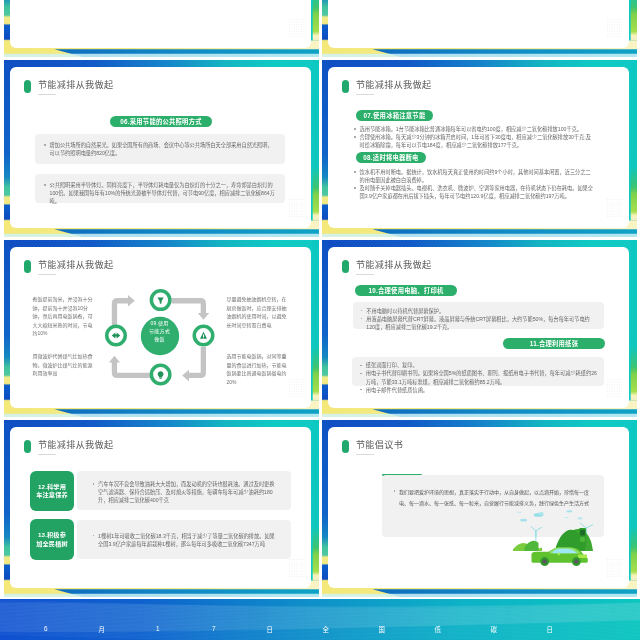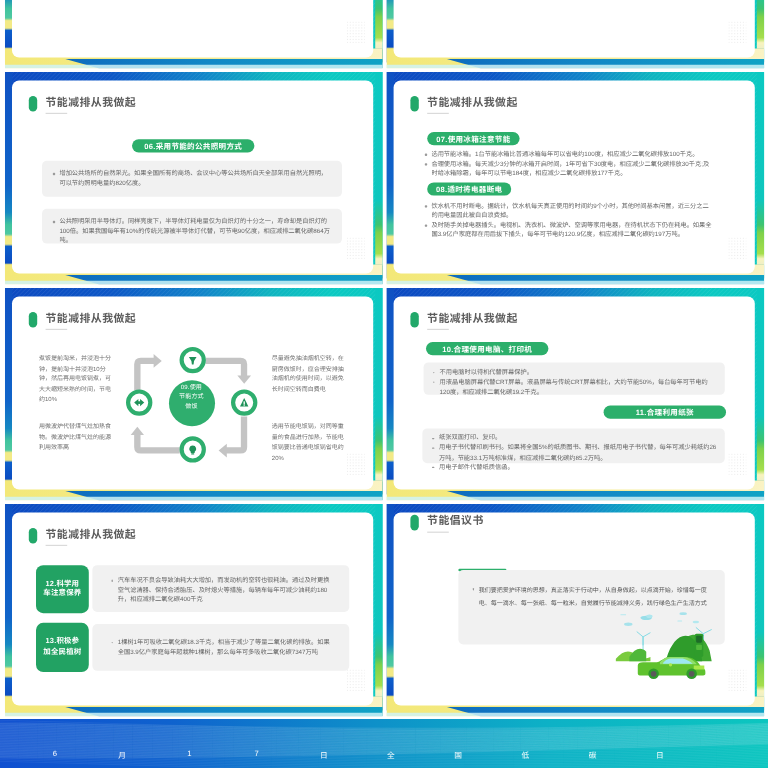--- a/index.html
+++ b/index.html
@@ -9,21 +9,21 @@
 .page{position:relative;width:640px;height:640px;background:#fff;}
 
 .slide{position:absolute;overflow:hidden;}
 .sbg{position:absolute;left:0;top:0;width:100%;height:100%;}
 .sbg>svg{display:block;width:100%;height:100%;}
 .card{position:absolute;background:#fff;border-radius:6px;overflow:hidden;}
 
 
 .sh{position:absolute;display:flex;align-items:flex-start;}
 .sh .dot{width:7px;height:12.4px;border-radius:3.6px;background:#22A86A;flex:0 0 auto;margin-top:1.2px;}
-.sh .tt{margin-left:6.5px;font-size:9.1px;color:#5c5c5c;letter-spacing:.35px;white-space:nowrap;line-height:12.4px;font-weight:bold;}
+.sh .tt{margin-left:6.5px;font-size:9.1px;color:#5c5c5c;letter-spacing:.35px;white-space:nowrap;line-height:12.4px;}
 .sh .ul{position:absolute;left:13.5px;top:14.5px;width:18px;height:0.8px;background:#dadada;}
 
 
 .pill{position:absolute;background:#2CAF6B;color:#fff;border-radius:999px;font-size:6.3px;
  display:flex;align-items:center;justify-content:center;letter-spacing:.25px;white-space:nowrap;
  font-weight:600;}
 
 
 .panel{position:absolute;background:#f1f1f1;border-radius:4px;box-sizing:border-box;}
 .bl{position:relative;padding-left:7.5px;font-size:5.2px;line-height:8.1px;color:#666666;}
@@ -1128,21 +1128,21 @@
 <rect width="1000" height="549" fill="url(#hxspr)"></rect>
 <rect x="0" y="0" width="20" height="549" fill="url(#glspr)"></rect>
 <rect x="980" y="0" width="20" height="549" fill="url(#grspr)"></rect>
 
 <path d="M0 512 L1000 512 L1000 565 L0 565 Z" fill="url(#gylspr)"></path>
 <path d="M160 540 L1000 540 L1000 565 L250 565 Z" fill="url(#gblspr)"></path>
 <path d="M0 555 L1000 555 L1000 565 L0 565 Z" fill="#CFF3F7" opacity="0.85"></path>
 </svg>
       </div>
       <div class="card" style="left:6.0px;top:7.5px;width:301.5px;height:161.0px;">
-        <div class="sh" style="left:14.9px;top:1px;">
+        <div class="sh" style="left:14.9px;top:12.0px;">
           <span class="dot"></span>
           <span class="tt">节能倡议书</span>
           <span class="ul"></span>
         </div>
         <div style="position:absolute;left:54.0px;top:47.0px;width:40px;height:1.6px;background:#2CAF6B;border-radius:1px;"></div>
         <div class="panel" style="left:54.0px;top:48.0px;width:222px;height:62px;">
           <div style="padding:12px 12px 0 10px;">
             <div class="bl" style="font-size:5.0px;line-height:2.1;color:#555;">我们要把爱护环境的思想，真正落实于行动中，从自身做起，以点滴开始，珍惜每一度电、每一滴水、每一张纸、每一粒米，自觉履行节能减排义务，践行绿色生产生活方式</div>
           </div>
         </div>

